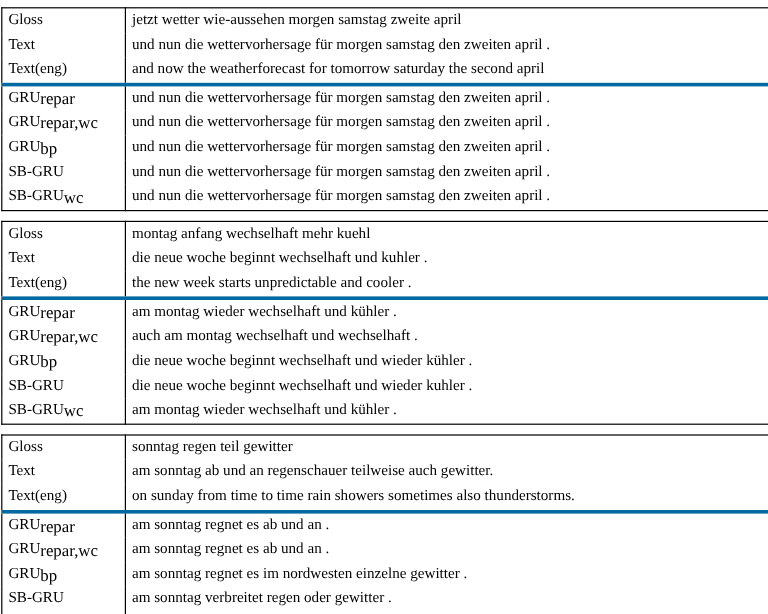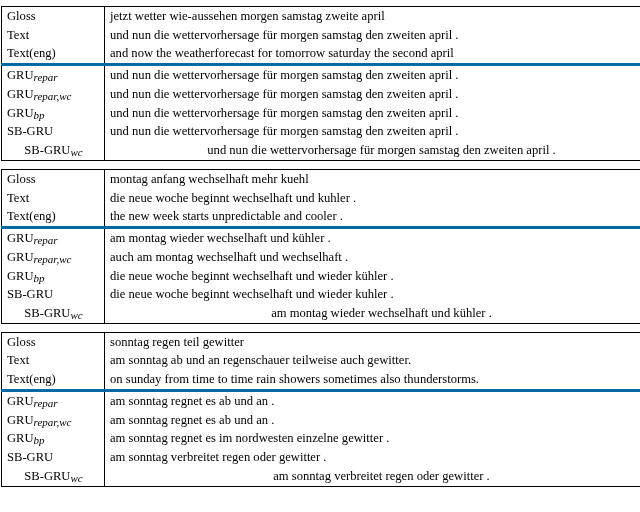--- a/index.html
+++ b/index.html
@@ -40,31 +40,29 @@
     width: 93px;
   }
   td.content {
     width: 543px;
   }
   tr.top-rule > td {
     border-top: 1px solid #000;
   }
   tr.bot-rule > td {
     border-bottom: 1px solid #000;
-    text-align: center;
   }
   tr.mid-rule > td {
     border-bottom: 3px solid #0369a1;
   }
   .sub {
-    font-size: 11px;
+    font-size: 14px;
     vertical-align: baseline;
     position: relative;
     top: 2px;
-    font-style: italic;
   }
 </style>
 </head>
 <body>
 
 <div class="page">
 
   <table class="examples">
     <tbody>
         <tr class="top-rule">

